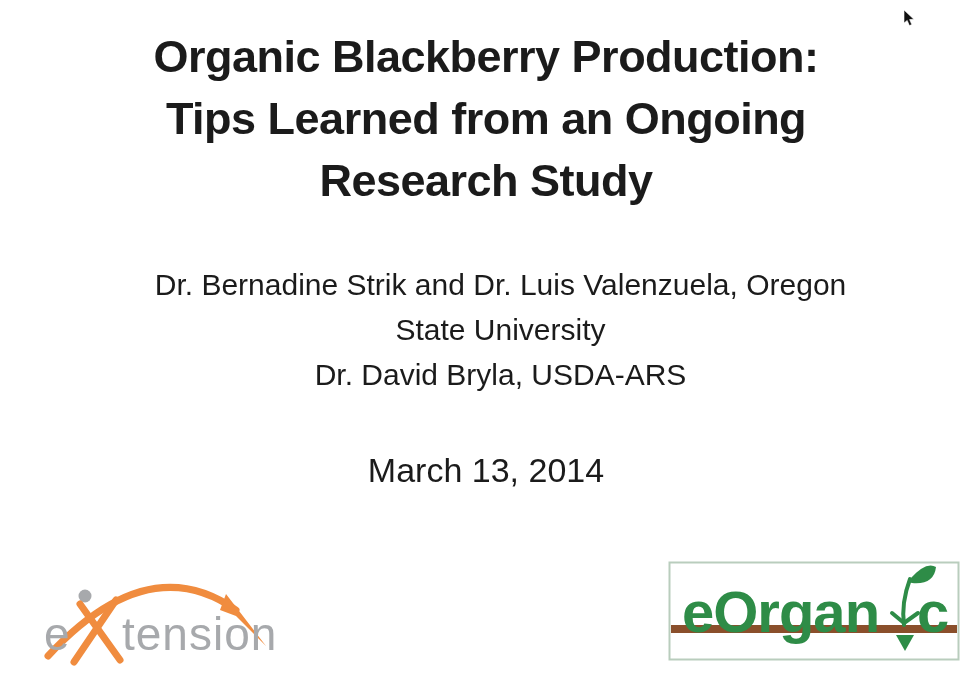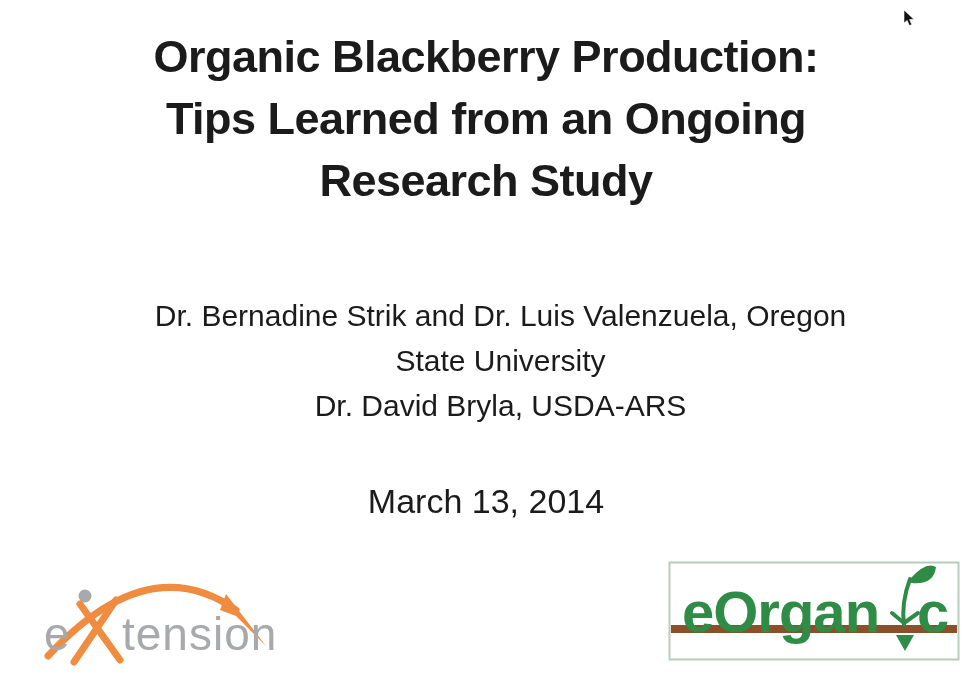--- a/index.html
+++ b/index.html
@@ -27,21 +27,21 @@
   .title {
     padding-top: 26px;
     font-size: 45px;
     line-height: 62px;
     font-weight: 600;
     color: var(--text);
     white-space: pre-line;
     letter-spacing: -0.5px;
   }
   .authors {
-    margin-top: 81px;
+    margin-top: 50px;
     font-size: 30px;
     line-height: 45px;
     font-weight: 500;
     color: var(--text);
     white-space: pre-line;
     padding-left: 29px;
   }
   .date {
     margin-top: 54px;
     font-size: 34px;

